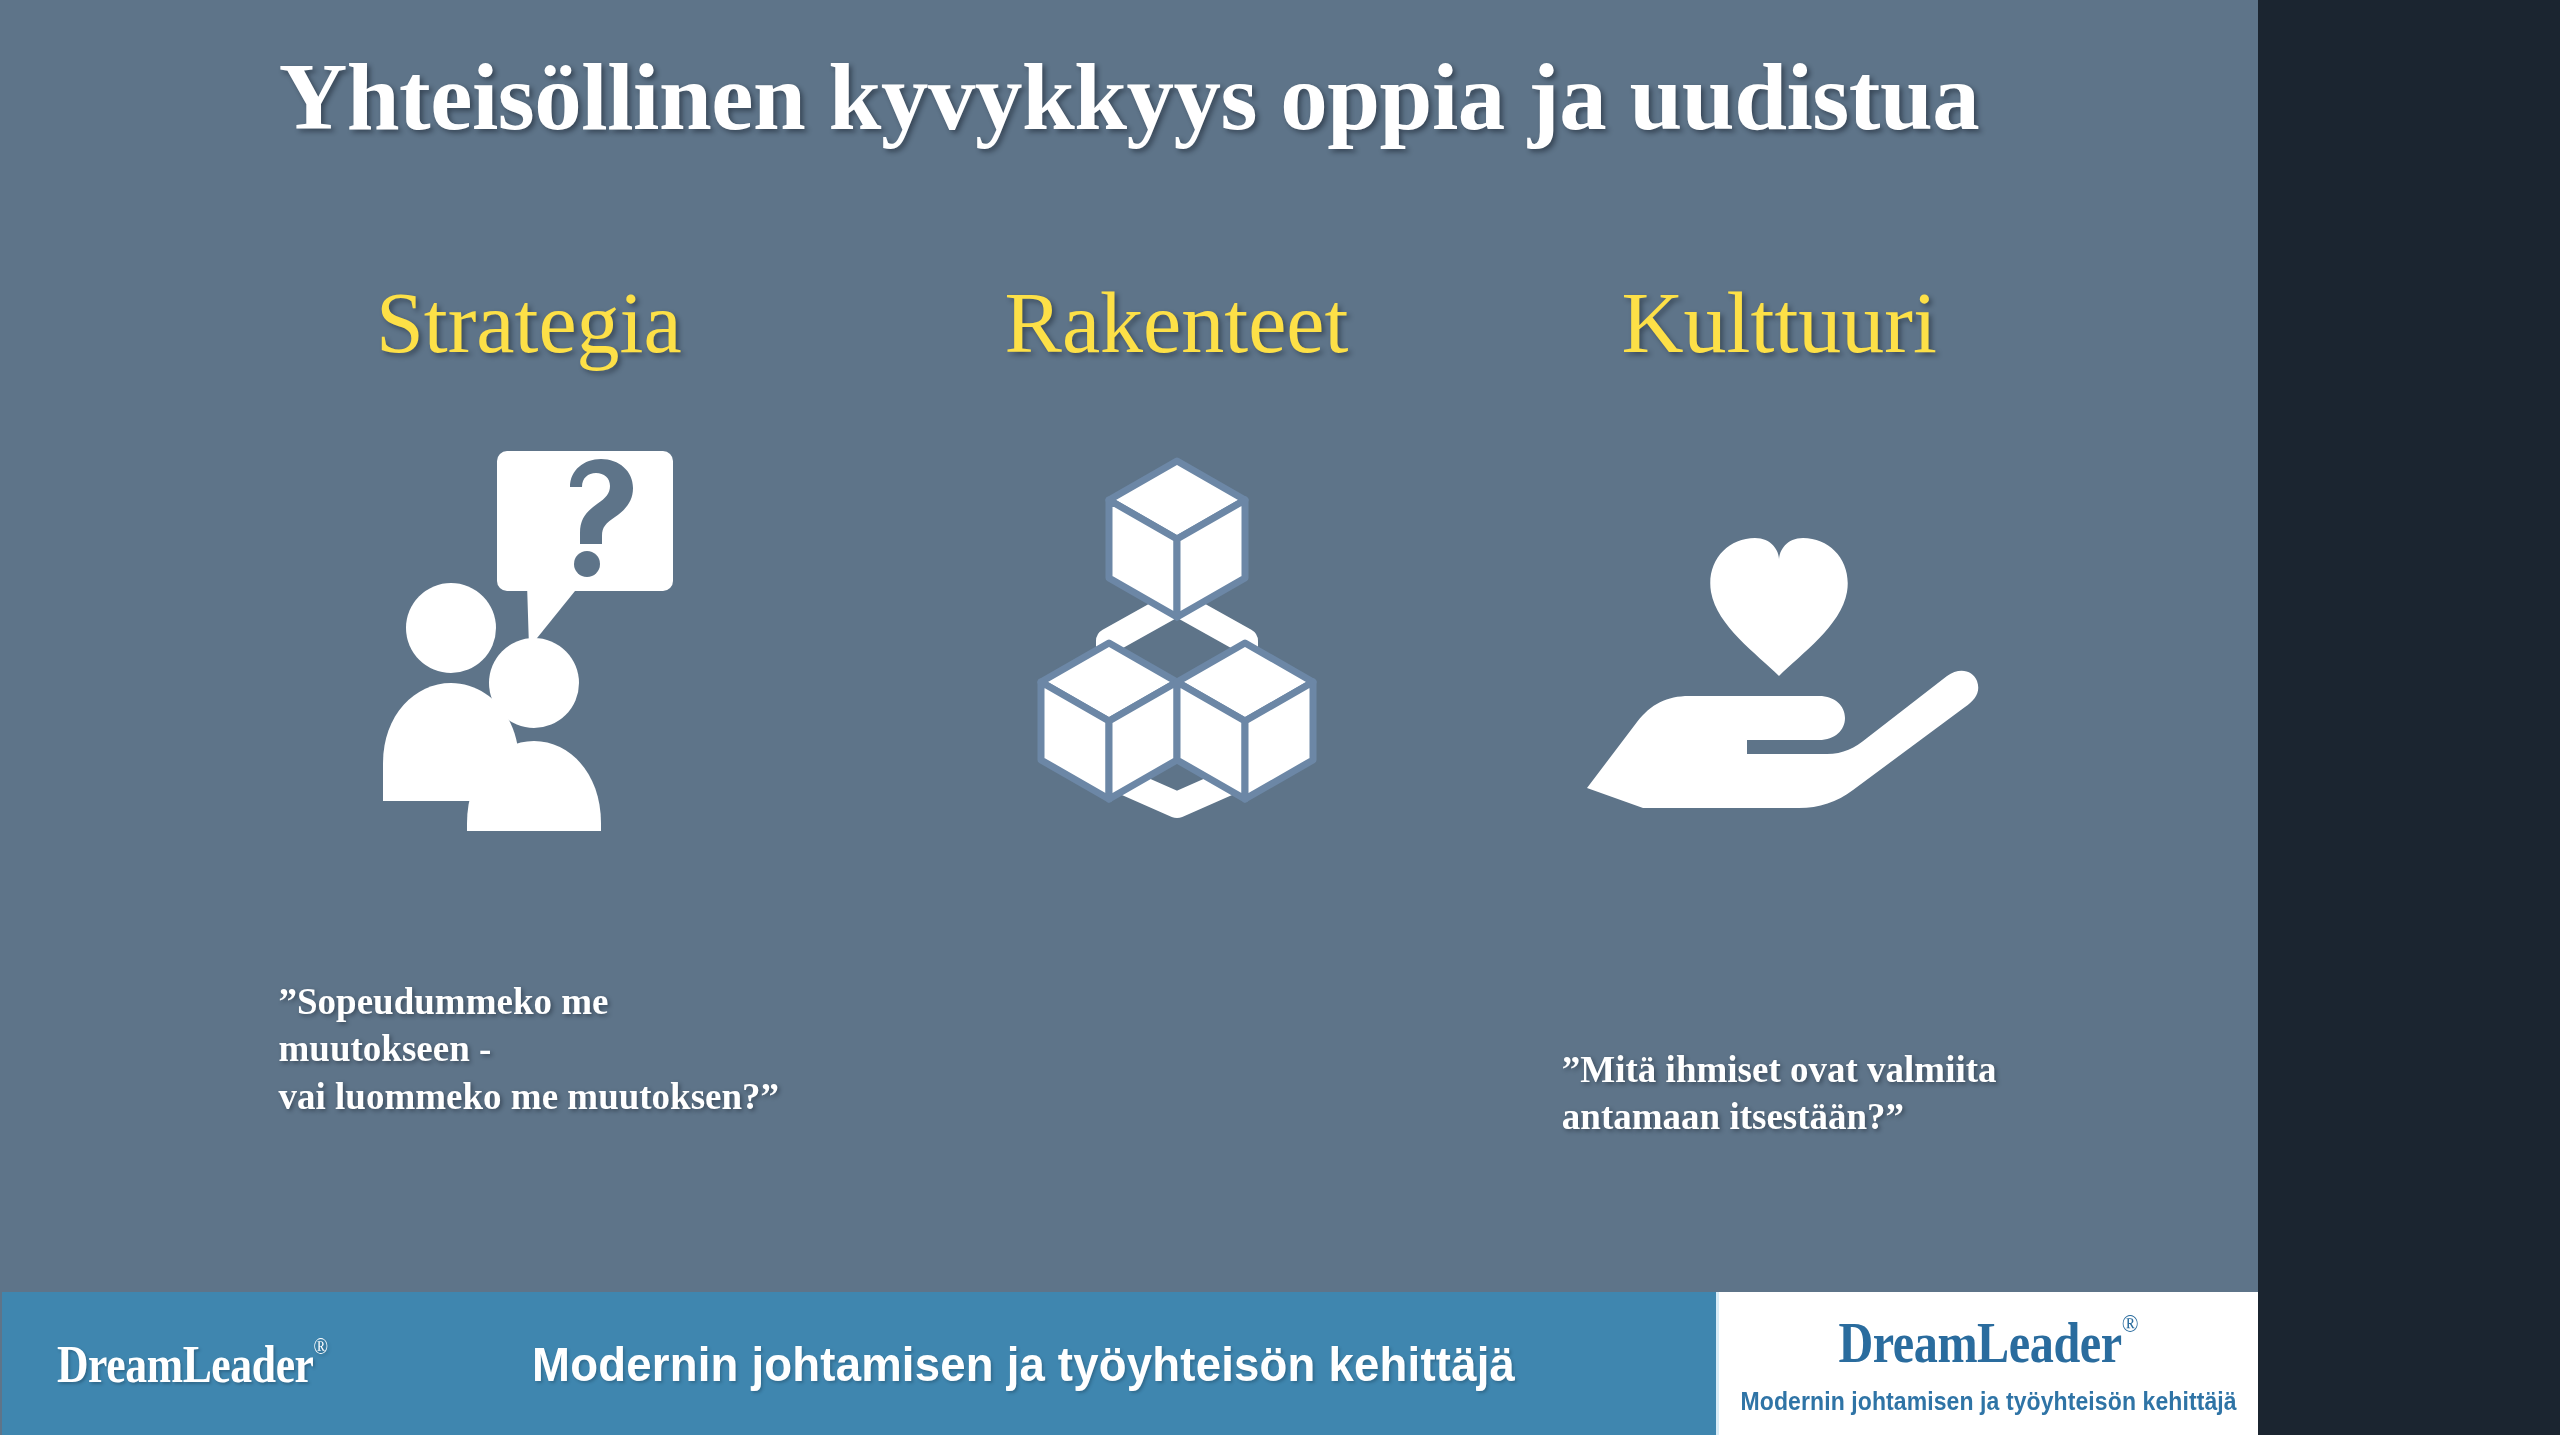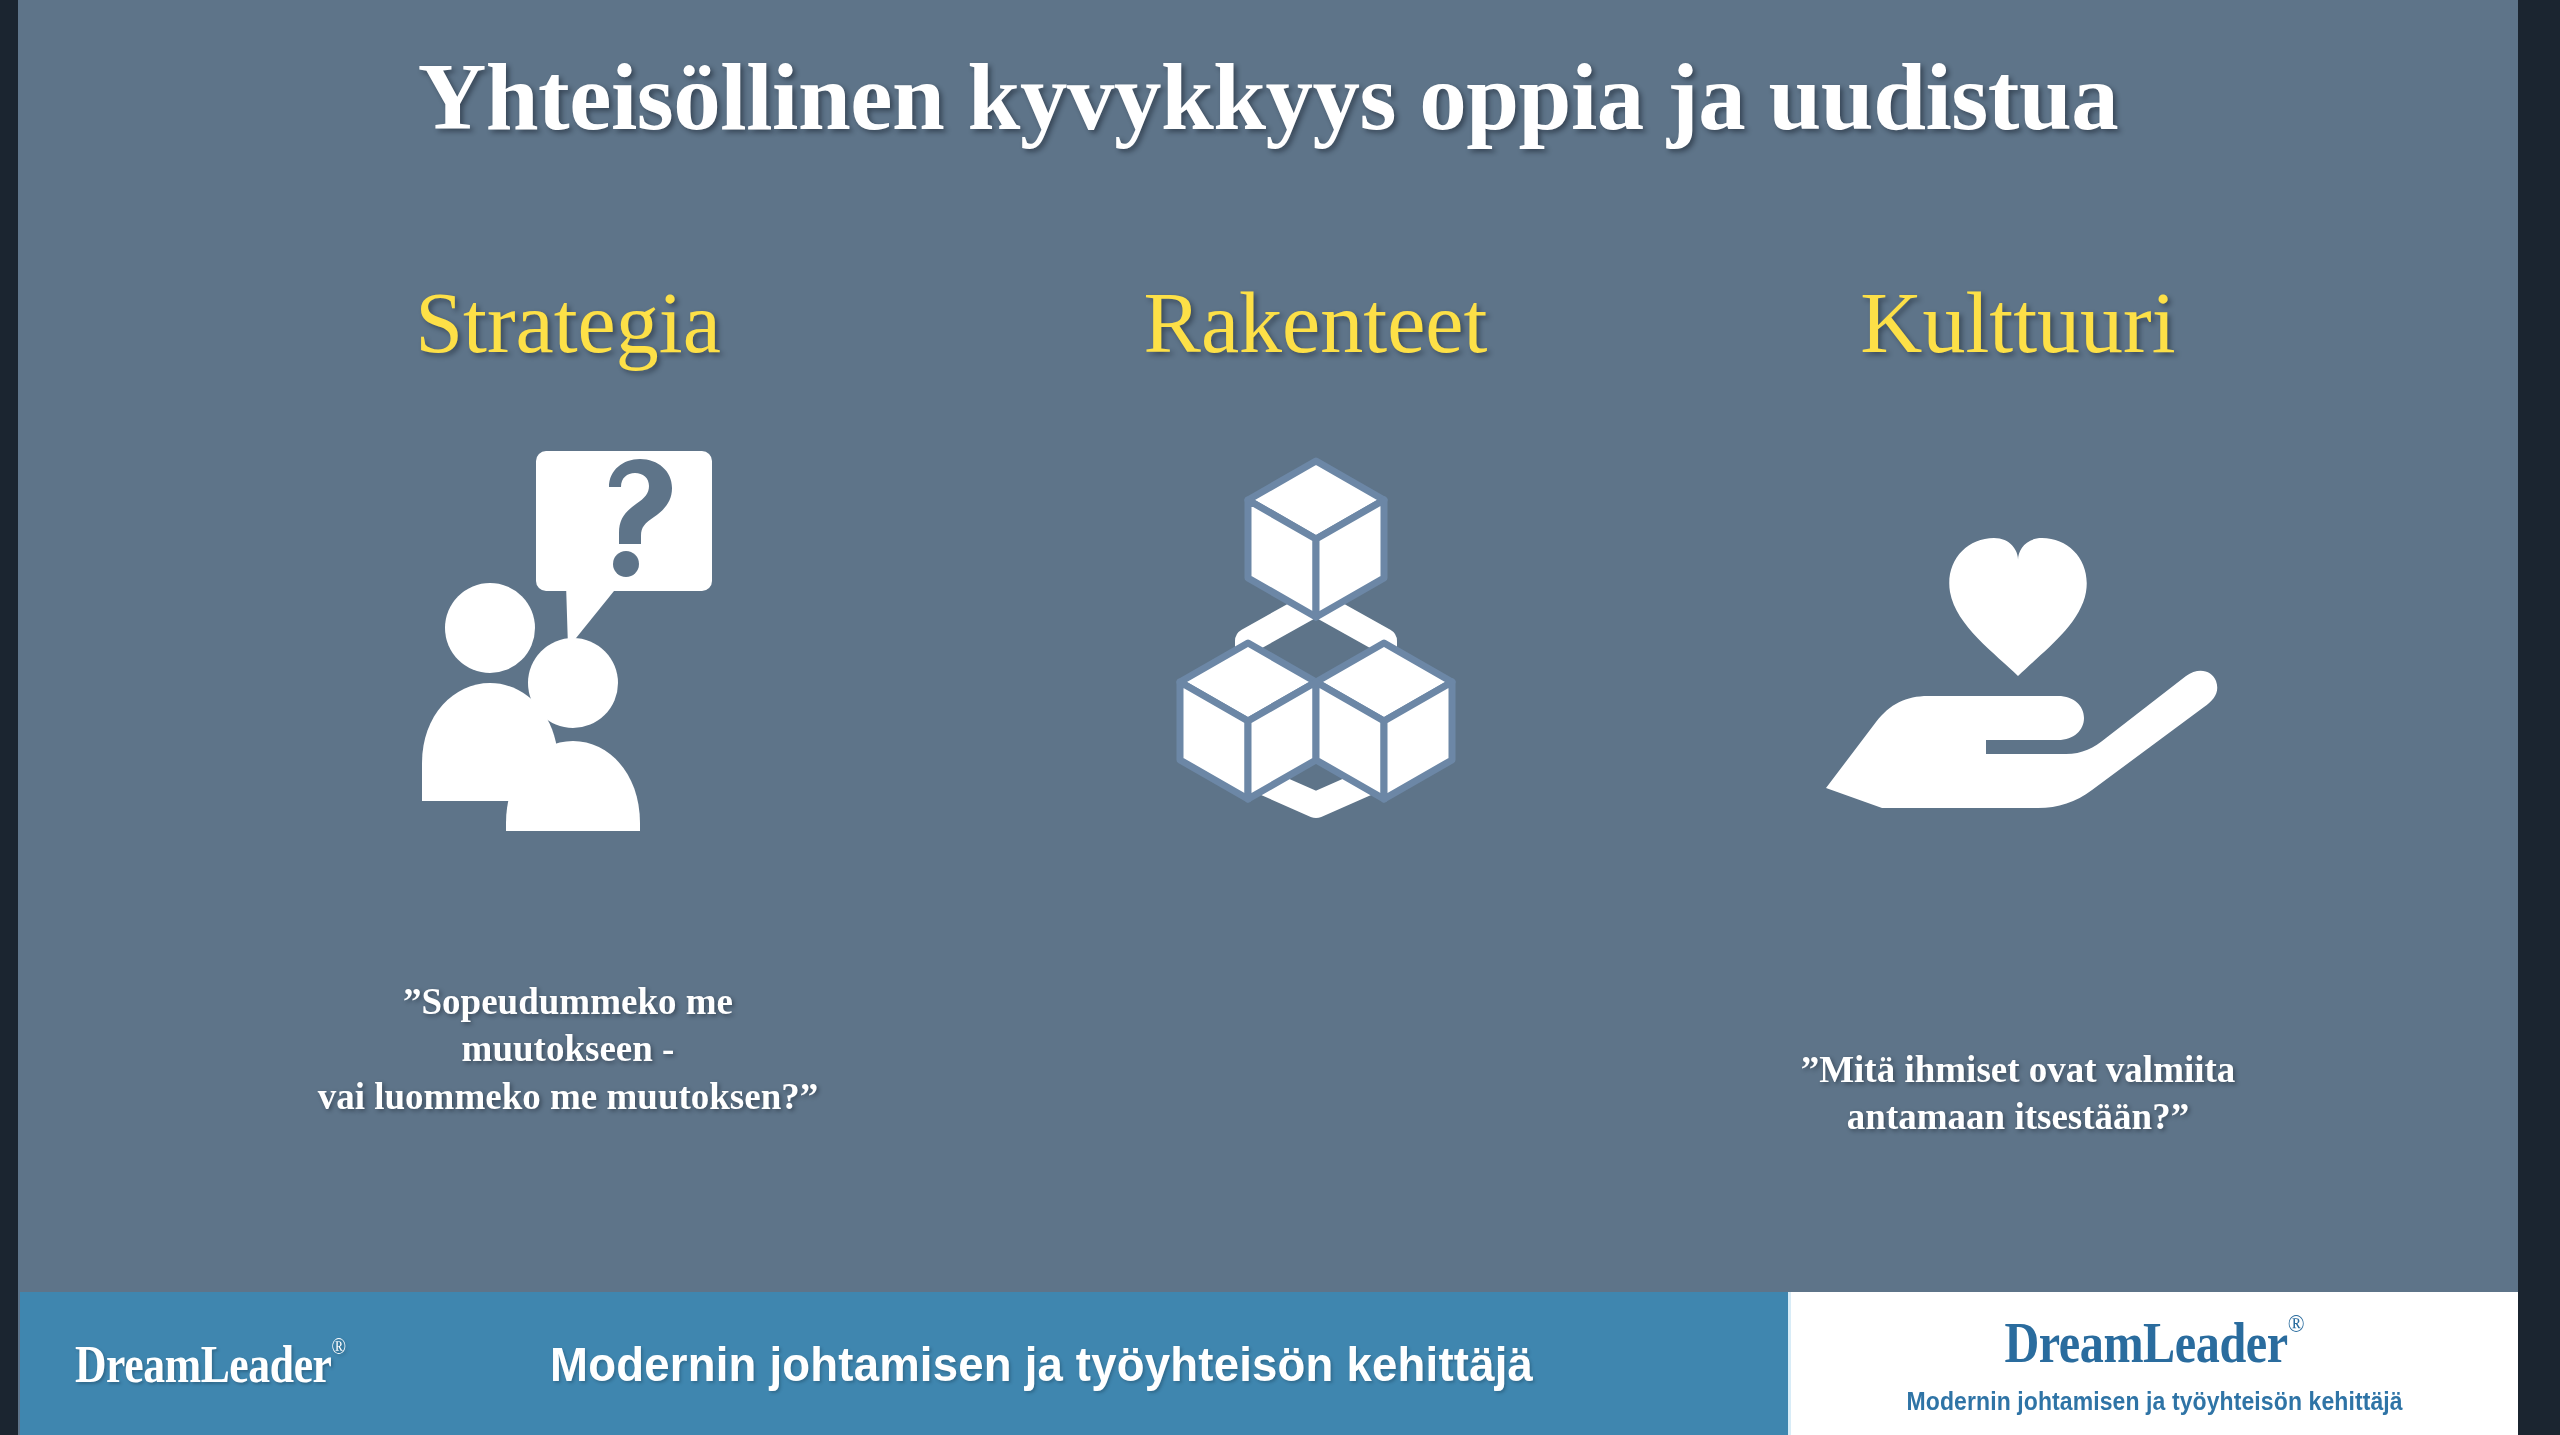--- a/index.html
+++ b/index.html
@@ -7,42 +7,41 @@
     margin: 0;
     padding: 0;
     background: #1b2530;
   }
   body {
     font-family: "Liberation Serif", "DejaVu Serif", serif;
   }
 
   .slide {
     position: relative;
-    width: 2500px;
+    width: 2258px;
     height: 1435px;
     overflow: hidden;
     background:
       radial-gradient(ellipse 140% 115% at 62% 32%,
           rgba(150,176,202,0.92) 0%,
           rgba(126,153,180,0.62) 26%,
           rgba(92,116,140,0.22) 52%,
           rgba(40,56,74,0.00) 74%),
       linear-gradient(118deg,
           #1f2a36 0%,
           #27333f 10%,
           #33414f 20%,
           #44566a 33%,
           #5b7governor 40%,
           #637d99 52%,
           #6c86a3 62%,
           #637b94 74%,
           #5a7088 86%,
           #53677c 100%);
     background-color: #5e7489;
-    margin-left: 18px;
   }
 
   
   .title {
     position: absolute;
     left: 0;
     right: 0;
     top: 48px;
     text-align: center;
     color: #ffffff;
@@ -91,21 +90,20 @@
     align-items: center;
     justify-content: center;
   }
   .icon-wrap svg { display: block; overflow: visible; }
 
   .caption {
     color: #ffffff;
     font-weight: bold;
     font-size: 37px;
     line-height: 1.28;
-    text-align: center;
     text-shadow: 2px 2px 4px rgba(10,18,28,0.4);
     white-space: pre-line;
   }
   .cap-1 { margin-top: 130px; }
   .cap-2 { margin-top: 118px; }
   .cap-3 { margin-top: 142px; }
 
   
   .footer {
     position: absolute;

